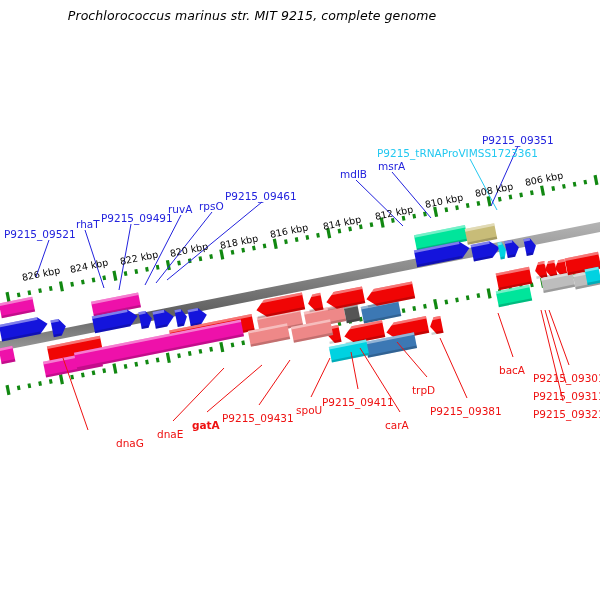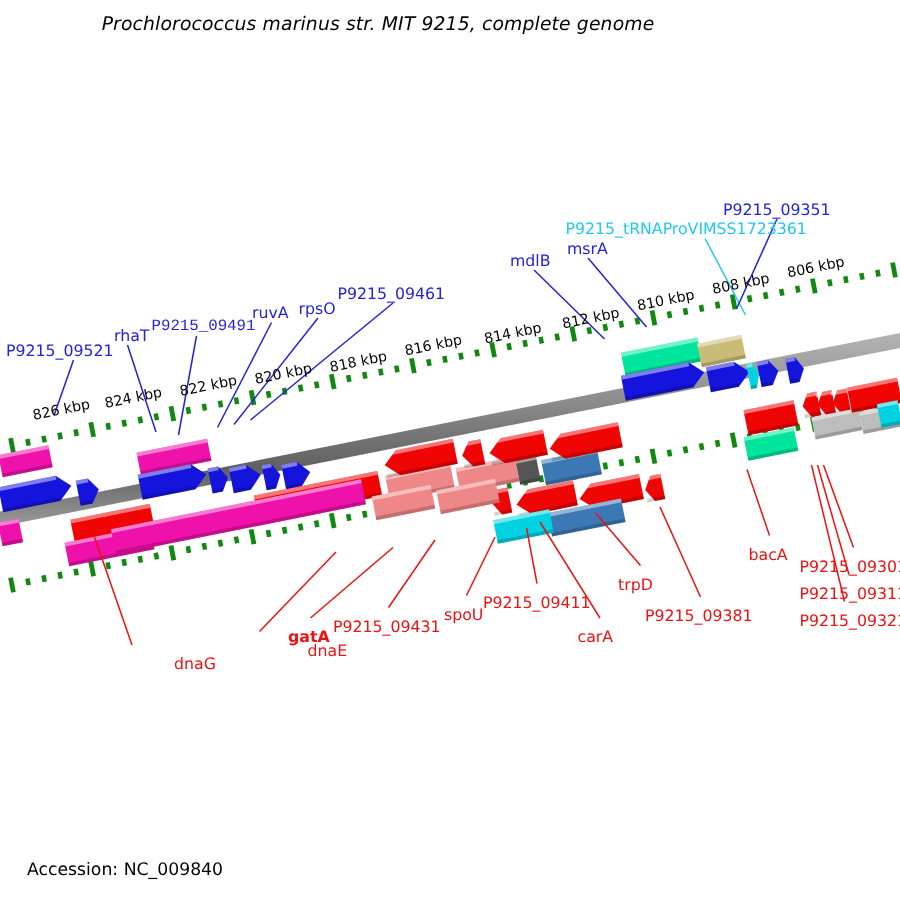--- a/index.html
+++ b/index.html
@@ -442,40 +442,39 @@
       <div class="lbl lbl-tick" style="left: 270px; top: 229px; transform: rotate(-11.3deg); transform-origin: left center;">816 kbp</div>
       <div class="lbl lbl-tick" style="left: 323px; top: 221px; transform: rotate(-11.3deg); transform-origin: left center;">814 kbp</div>
       <div class="lbl lbl-tick" style="left: 375px; top: 211px; transform: rotate(-11.3deg); transform-origin: left center;">812 kbp</div>
       <div class="lbl lbl-tick" style="left: 425px; top: 199px; transform: rotate(-11.3deg); transform-origin: left center;">810 kbp</div>
       <div class="lbl lbl-tick" style="left: 475px; top: 188px; transform: rotate(-11.3deg); transform-origin: left center;">808 kbp</div>
       <div class="lbl lbl-tick" style="left: 525px; top: 177px; transform: rotate(-11.3deg); transform-origin: left center;">806 kbp</div>
     </div>
   <div id="top-label-layer">
       <div class="lbl lbl-blue" style="left: 4px; top: 228px;">P9215_09521</div>
       <div class="lbl lbl-blue" style="left: 76px; top: 218px;">rhaT</div>
-      <div class="lbl lbl-blue" style="left: 101px; top: 212px; font-family: Liberation Mono, monospace;">P9215_09491</div>
+      <div class="lbl lbl-blue" style="left: 101px; top: 212px;">P9215_09491</div>
       <div class="lbl lbl-blue" style="left: 168px; top: 203px;">ruvA</div>
       <div class="lbl lbl-blue" style="left: 199px; top: 200px;">rpsO</div>
       <div class="lbl lbl-blue" style="left: 225px; top: 190px;">P9215_09461</div>
       <div class="lbl lbl-blue" style="left: 340px; top: 168px;">mdlB</div>
       <div class="lbl lbl-blue" style="left: 378px; top: 160px;">msrA</div>
       <div class="lbl lbl-cyan" style="left: 377px; top: 147px;">P9215_tRNAProVIMSS1723361</div>
       <div class="lbl lbl-blue" style="left: 482px; top: 134px;">P9215_09351</div>
     </div>
   <div id="bottom-label-layer">
       <div class="lbl lbl-red" style="left: 72px; top: 437px; margin-left: 44px;">dnaG</div>
-      <div class="lbl lbl-red" style="left: 157px; top: 428px; margin-left: 48px;">dnaE</div>
+      <div class="lbl lbl-red" style="left: 157px; top: 428px;">dnaE</div>
       <div class="lbl lbl-red" style="left: 192px; top: 419px; font-weight: bold;">gatA</div>
       <div class="lbl lbl-red" style="left: 222px; top: 412px;">P9215_09431</div>
       <div class="lbl lbl-red" style="left: 296px; top: 404px;">spoU</div>
       <div class="lbl lbl-red" style="left: 322px; top: 396px;">P9215_09411</div>
       <div class="lbl lbl-red" style="left: 385px; top: 419px;">carA</div>
       <div class="lbl lbl-red" style="left: 412px; top: 384px;">trpD</div>
       <div class="lbl lbl-red" style="left: 430px; top: 405px;">P9215_09381</div>
       <div class="lbl lbl-red" style="left: 499px; top: 364px;">bacA</div>
       <div class="lbl lbl-red" style="left: 533px; top: 372px;">P9215_09301</div>
       <div class="lbl lbl-red" style="left: 533px; top: 390px;">P9215_09311</div>
       <div class="lbl lbl-red" style="left: 533px; top: 408px;">P9215_09321</div>
     </div>
 
-  <div class="footer-left">Accession: NC_009840</div>
 
 </div>
 
 </body></html>

